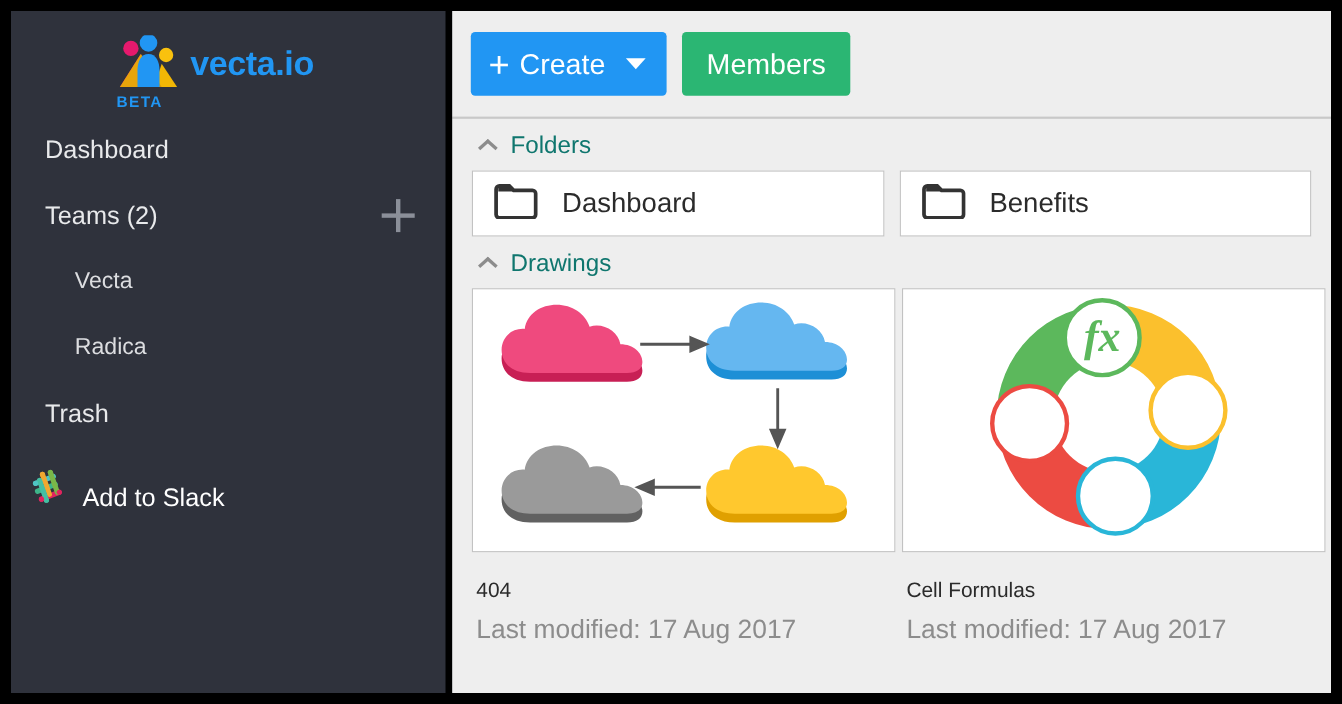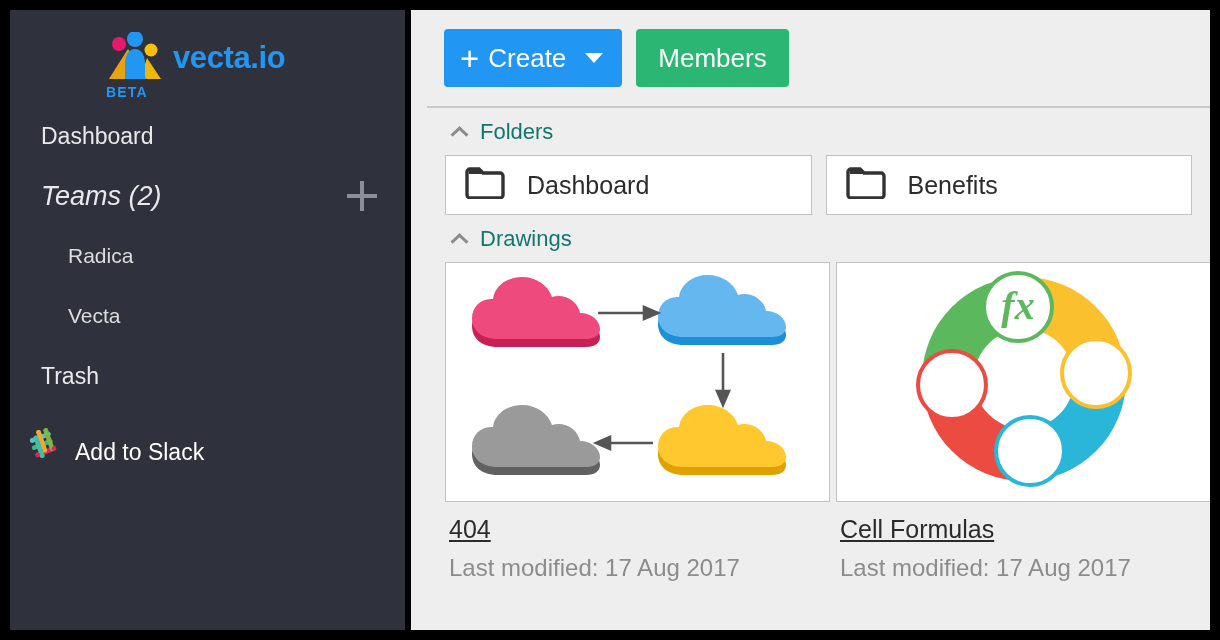--- a/index.html
+++ b/index.html
@@ -9,21 +9,20 @@
     background: #000000;
     font-family: "Liberation Sans", sans-serif;
   }
   #app {
     position: absolute;
     left: 10px; top: 10px;
     width: 1200px; height: 620px;
     display: flex;
     background: #eeeeee;
     overflow: hidden;
-    gap: 16px;
   }
 
   
   #sidebar {
     width: 401px;
     flex: 0 0 401px;
     background: #2f323c;
     position: relative;
     border-right: 6px solid #000000;
   }
@@ -69,21 +68,21 @@
   }
   #teams-row {
     display: flex;
     align-items: center;
     justify-content: space-between;
     padding-left: 31px;
     padding-right: 28px;
     height: 60px;
     cursor: pointer;
   }
-  #teams-row .teams-label { color: #e8e9eb; font-size: 27px; font-style: italic; }
+  #teams-row .teams-label { color: #e8e9eb; font-size: 23px; }
   .plus-icon {
     width: 30px; height: 30px;
     position: relative;
     cursor: pointer;
   }
   .plus-icon:before, .plus-icon:after {
     content: "";
     position: absolute;
     background: #8b8f99;
   }
@@ -188,26 +187,25 @@
   .drawing-col { width: 377px; }
   .thumb {
     width: 385px;
     height: 240px;
     background: #ffffff;
     border: 1px solid #c2c2c2;
     cursor: pointer;
     display: block;
   }
   .drawing-title {
-    font-size: 25px;
+    font-size: 19px;
     color: #2b2b2b;
-    margin-top: 14px;
+    margin-top: 26px;
     padding-left: 4px;
     line-height: 1.1;
-    text-decoration: underline;
   }
   .drawing-sub {
     font-size: 24px;
     color: #8c8c8c;
     margin-top: 10px;
     padding-left: 4px;
   }
 </style>
 </head>
 <body>
@@ -241,25 +239,25 @@
     <div class="nav-item">
       <span>Dashboard</span>
     </div>
 
     <div id="teams-row">
       <span class="teams-label">Teams (2)</span>
       <span class="plus-icon"></span>
     </div>
 
     <div class="nav-item sub">
+      <span>Vecta</span>
+    </div>
+
+    <div class="nav-item sub">
       <span>Radica</span>
-    </div>
-
-    <div class="nav-item sub">
-      <span>Vecta</span>
     </div>
 
     <div class="nav-item">
       <span>Trash</span>
     </div>
 
 
     <div id="slack-row">
       <span>
         <svg viewBox="0 0 40 40" width="36" height="36">

